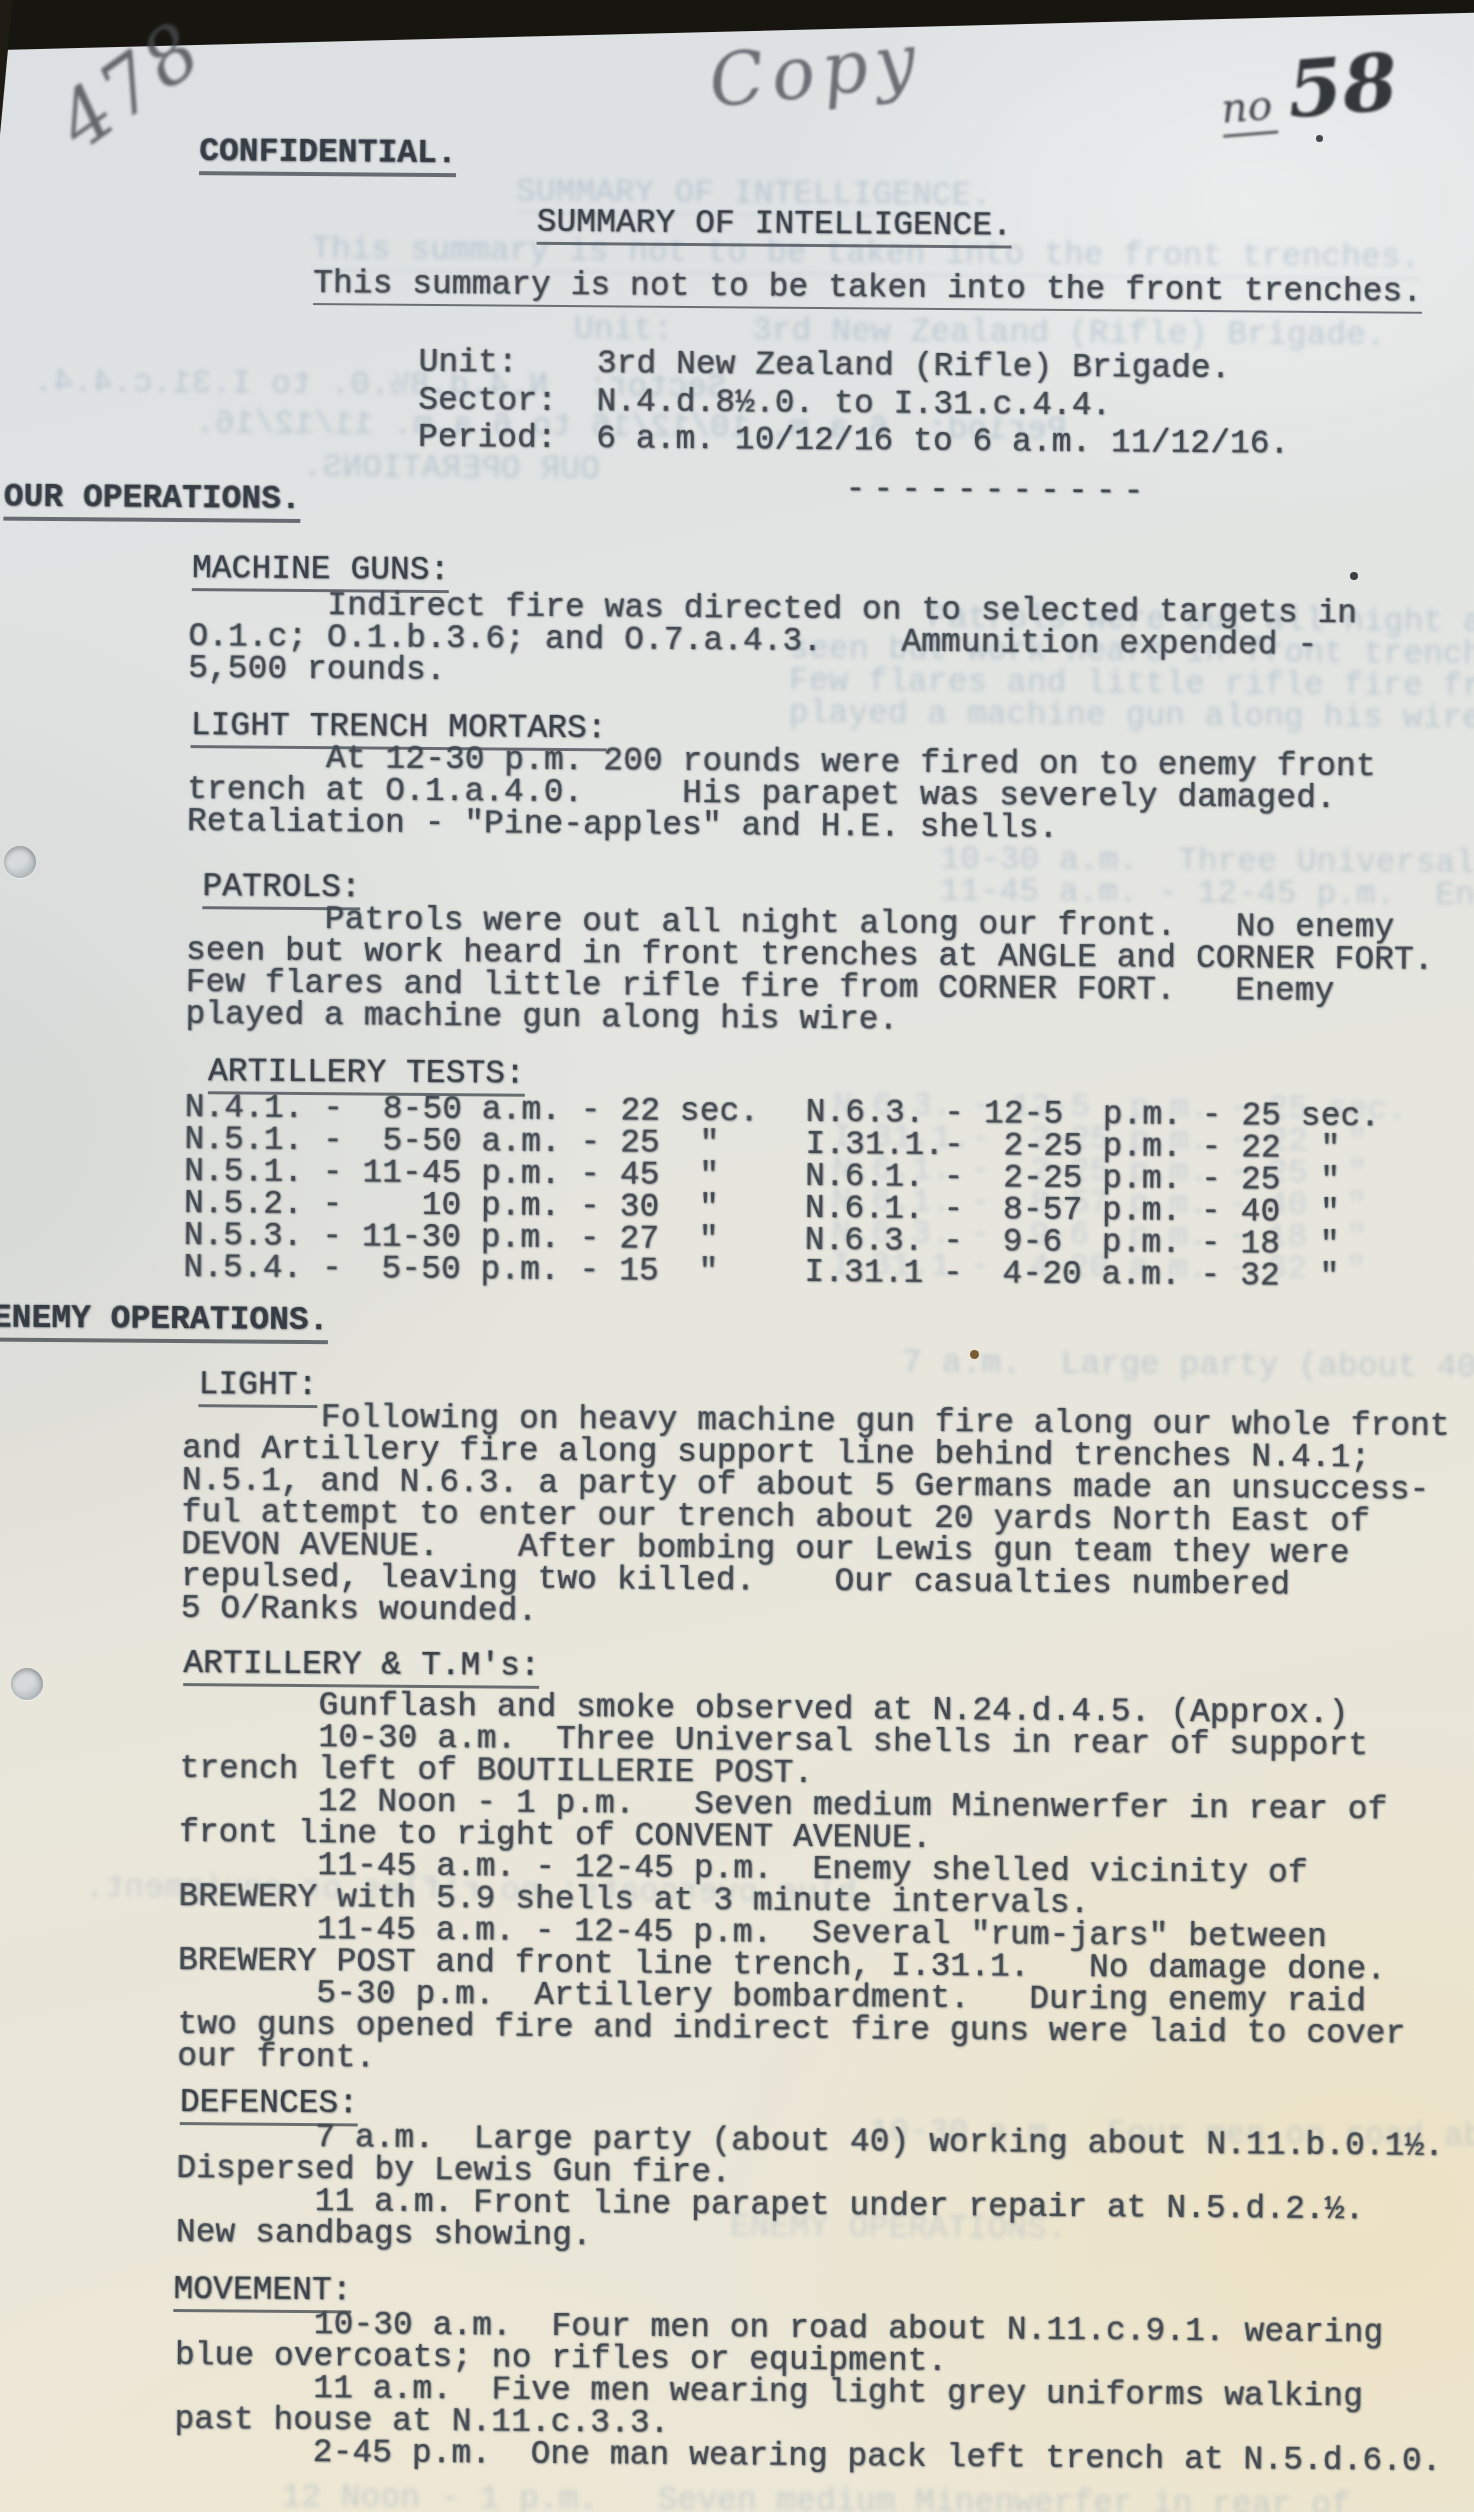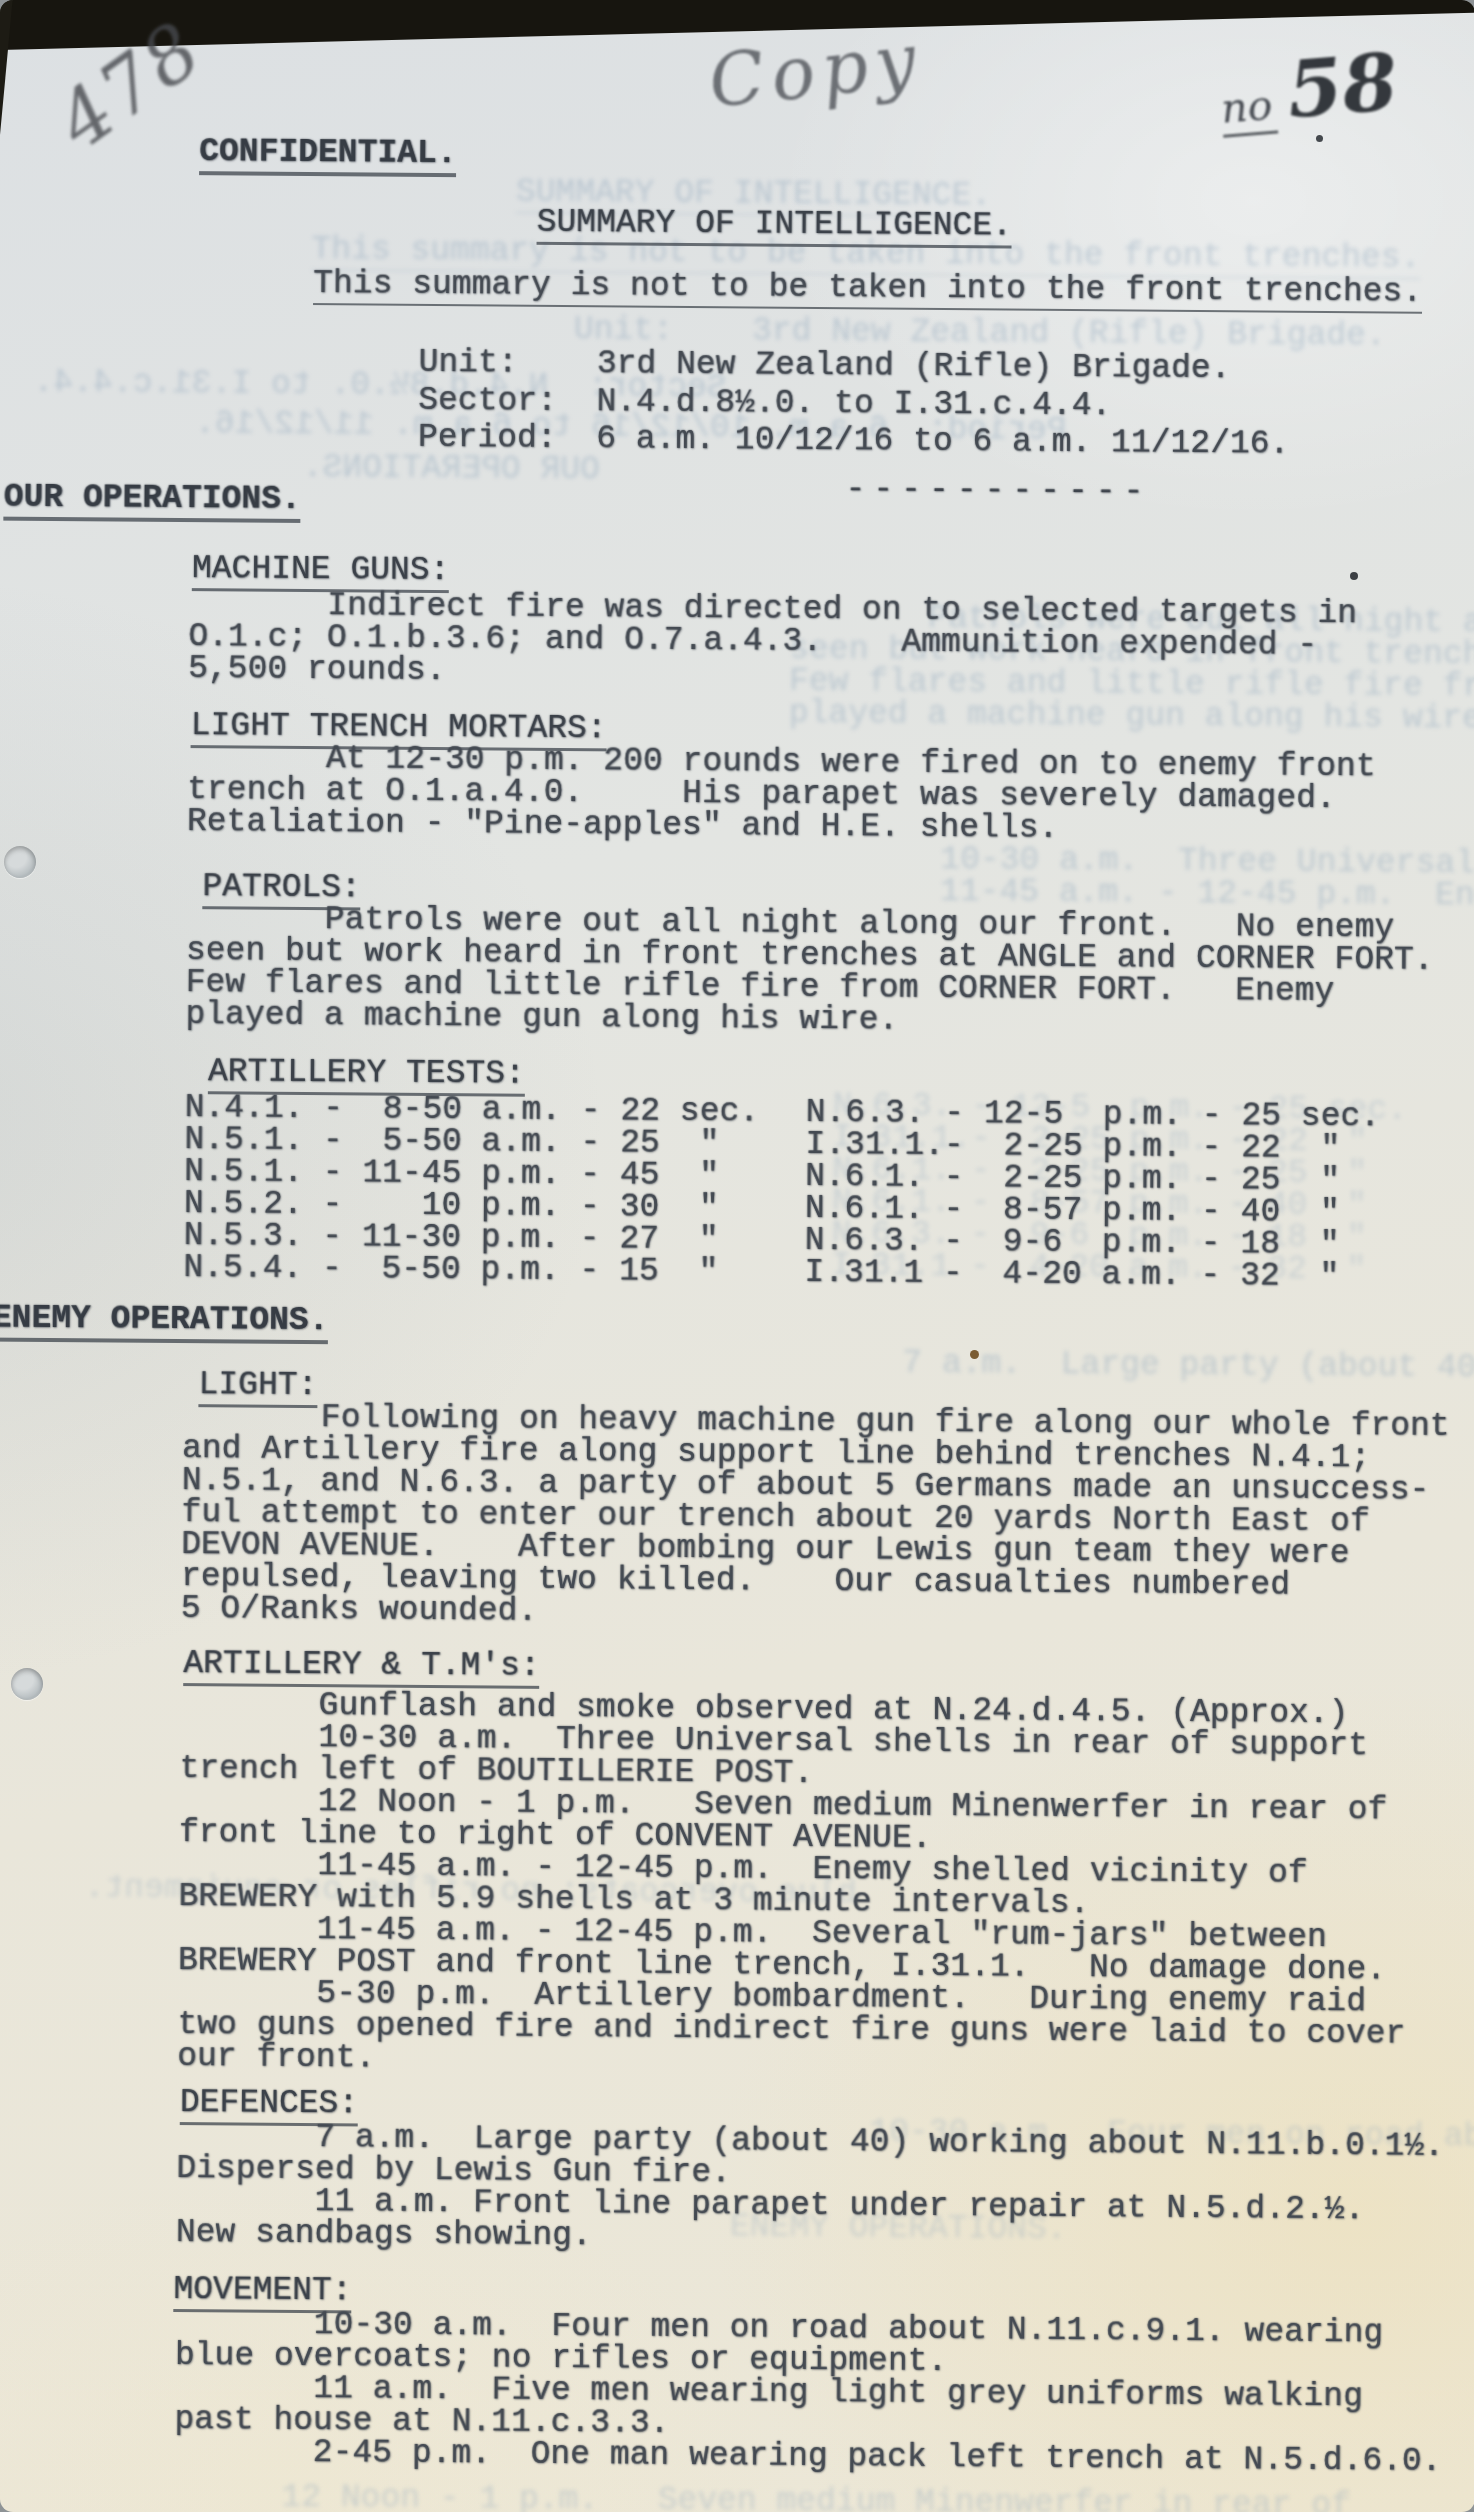--- a/index.html
+++ b/index.html
@@ -4,21 +4,20 @@
 <style>
   html,body{margin:0;padding:0;background:#8e9396;}
   .page{
     position:relative;width:1475px;height:2512px;overflow:hidden;
     background:
       radial-gradient(810px 540px at 85% 8%, rgba(255,255,255,.38), transparent 60%),
       radial-gradient(1170px 900px at -8% 45%, rgba(150,160,168,.20), transparent 62%),
       radial-gradient(990px 810px at 92% 88%, rgba(238,222,178,.50), transparent 65%),
       radial-gradient(720px 450px at 20% 99%, rgba(240,232,206,.45), transparent 70%),
       linear-gradient(168deg,#dce0e3 0%,#e3e5e2 35%,#e9e6da 65%,#ece7d6 100%);
-    border-radius: 13px;
   }
   .photo-edge-top{
     position:absolute;top:0;left:0;width:1475px;height:63px;background:#17150f;
     clip-path:polygon(0 0,1475px 0,1475px 12.6px,0 50px);
   }
   .photo-edge-corner{
     position:absolute;top:0;left:0;width:12.6px;height:135px;background:#1d1b14;
     clip-path:polygon(0 0,12.6px 0,0 135px);
   }
   #content{position:absolute;top:0;left:0;width:100%;height:100%;transform:rotate(.45deg);transform-origin:54px 54px;}

